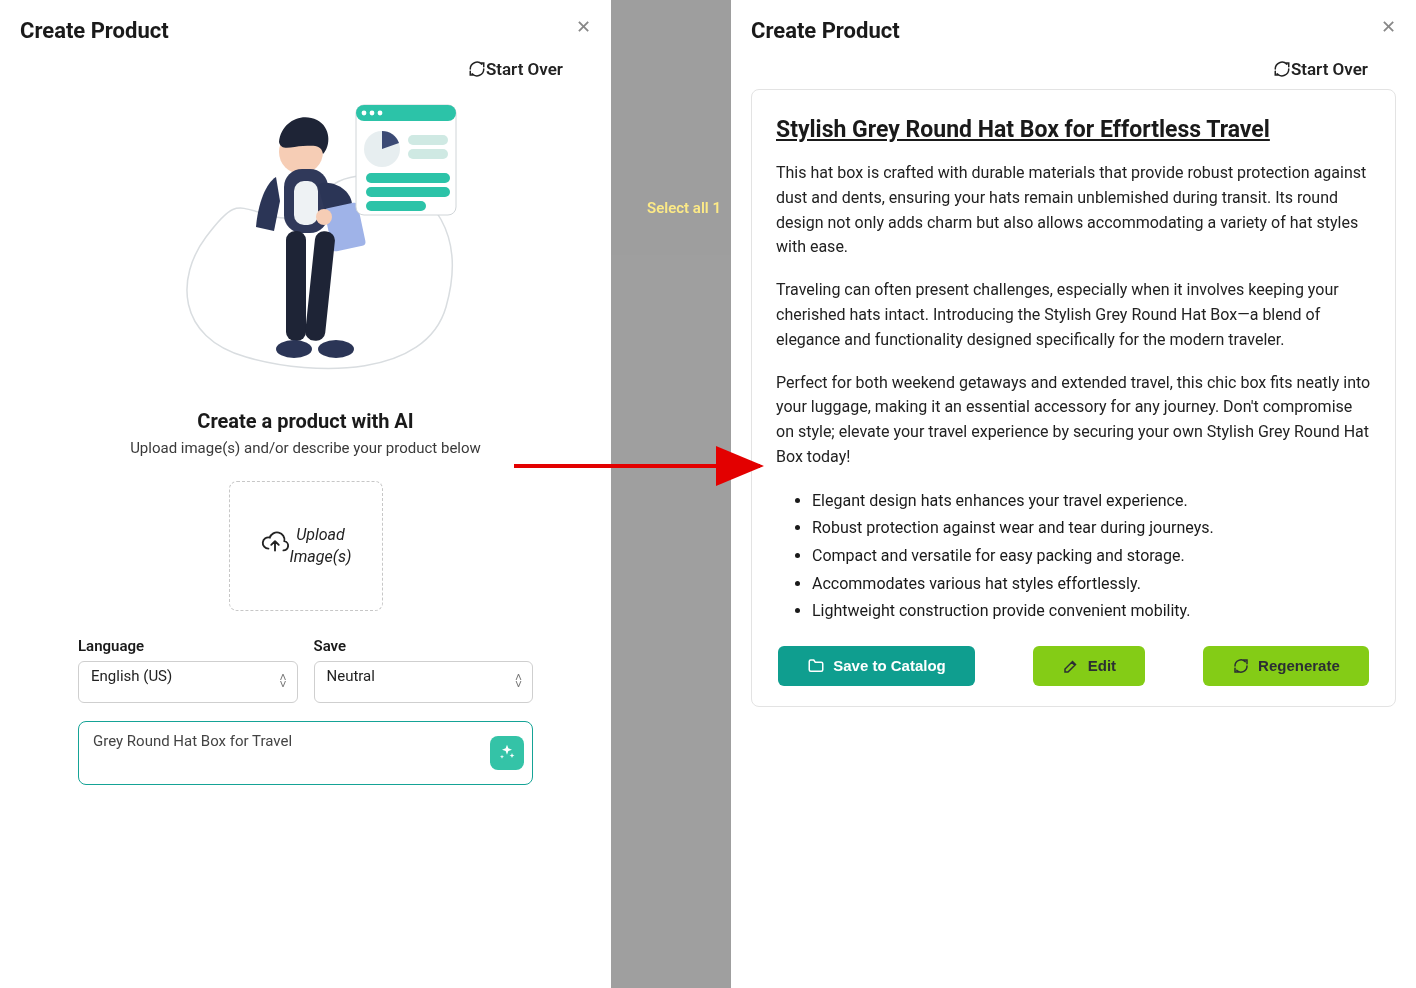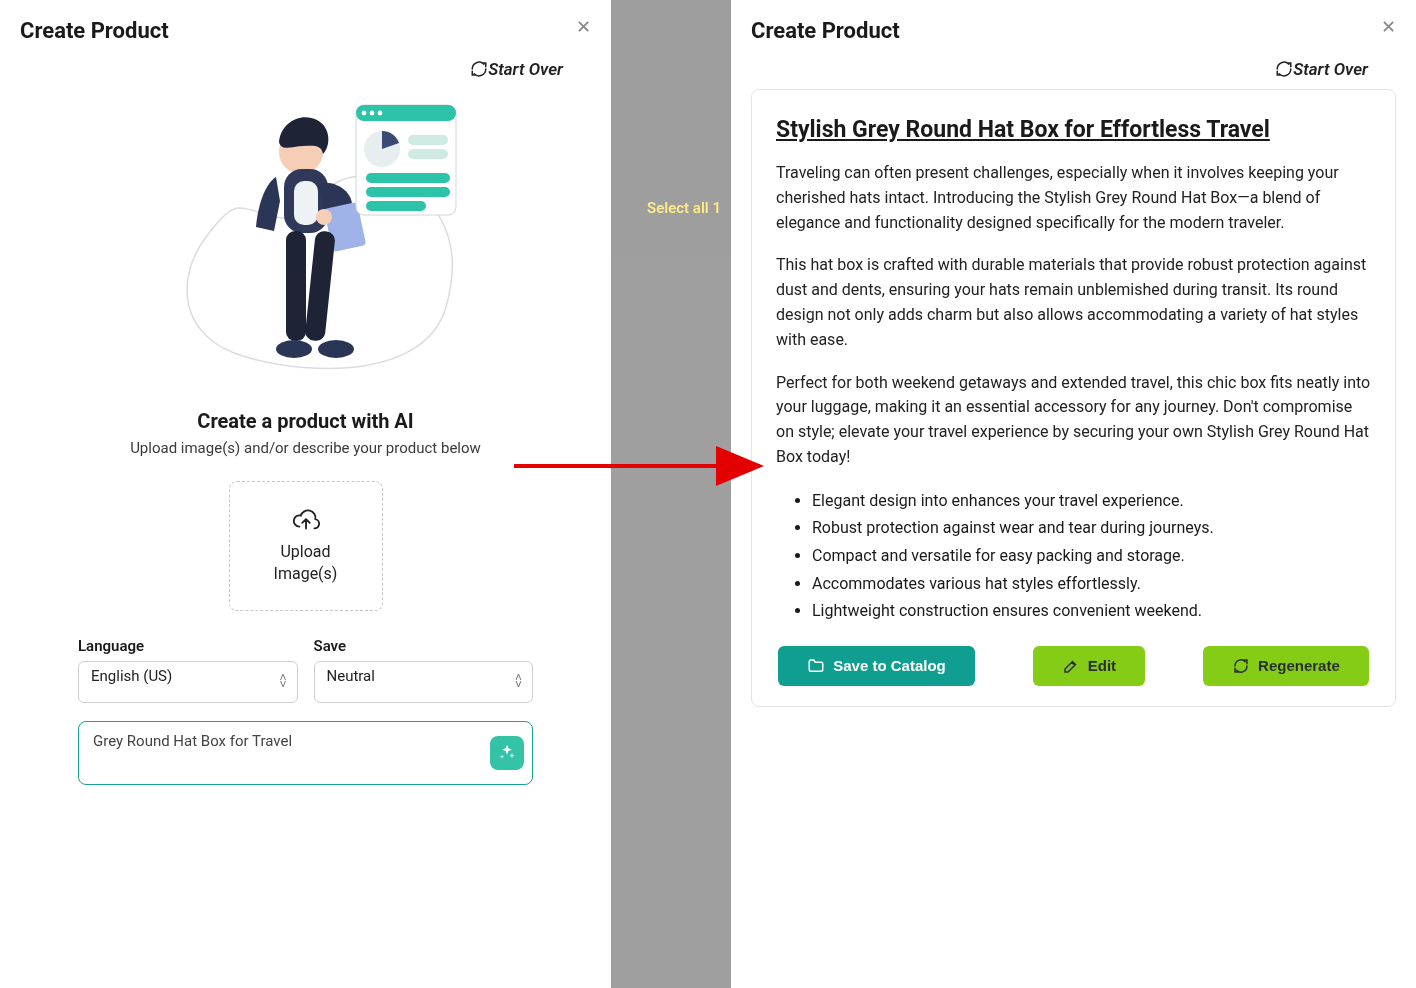--- a/index.html
+++ b/index.html
@@ -52,39 +52,38 @@
   .close-x {
     font-size:18px; color:#888; cursor:pointer; line-height:1;
   }
   .start-over {
     display:flex; align-items:center; 
     font-size:17px; font-weight:600; color:#222;
     cursor:pointer;
     margin-top:16px;
     margin-right:28px;
     justify-content:flex-end;
-    font-style:italic;
   }
   .start-over svg { width:18px; height:18px; }
 
   .illus-wrap {
     display:flex; justify-content:center; margin-top:18px;
   }
   .illus-svg { width:320px; height:300px; }
 
   .create-heading { text-align:center; font-size:20px; font-weight:700; margin-top:12px;}
   .create-sub { text-align:center; font-size:15px; color:#3a3a3a; margin-top:6px; }
 
   .upload-box {
     width:154px; height:130px;
     border:1.5px dashed #c7c7c7; border-radius:8px;
     margin:24px auto 0 auto;
-    display:flex; flex-direction:column; align-items:center; justify-content:center;
+    display:flex; flex-direction:row; align-items:center; justify-content:center;
     cursor:pointer;
-    font-size:16px; color:#222; text-align:center; line-height:1.4;
+    font-size:16px; color:#222; text-align:center; line-height:1.4;font-style:italic;
   }
   .upload-box svg { width:30px; height:28px; margin-bottom:6px; }
 
   .field-row {
     display:flex; gap:16px; margin:26px 58px 0 58px;
   }
   .field-col { flex:1; }
   .field-label { font-size:15px; font-weight:600; margin-bottom:6px; display:block; }
   .select {
     width:100%; height:42px; border:1px solid #cfcfcf; border-radius:6px;
@@ -256,29 +255,29 @@
     </div>
     <div class="start-over">
       <svg viewBox="0 0 24 24" fill="none" stroke="currentColor" stroke-width="2">
           <path d="M3 12a9 9 0 0 1 15.5-6.3M21 12a9 9 0 0 1-15.5 6.3M16 4h5v5M8 20H3v-5" stroke-linecap="round"></path>
         </svg>
       <span>Start Over</span>
     </div>
 
     <div class="result-card">
       <div class="result-title">Stylish Grey Round Hat Box for Effortless Travel</div>
+      <p class="result-p">This hat box is crafted with durable materials that provide robust protection against dust and dents, ensuring your hats remain unblemished during transit. Its round design not only adds charm but also allows accommodating a variety of hat styles with ease.</p>
       <p class="result-p">Traveling can often present challenges, especially when it involves keeping your cherished hats intact. Introducing the Stylish Grey Round Hat Box—a blend of elegance and functionality designed specifically for the modern traveler.</p>
-      <p class="result-p">This hat box is crafted with durable materials that provide robust protection against dust and dents, ensuring your hats remain unblemished during transit. Its round design not only adds charm but also allows accommodating a variety of hat styles with ease.</p>
       <p class="result-p">Perfect for both weekend getaways and extended travel, this chic box fits neatly into your luggage, making it an essential accessory for any journey. Don't compromise on style; elevate your travel experience by securing your own Stylish Grey Round Hat Box today!</p>
       <ul class="result-ul">
-        <li>Elegant design into enhances your travel experience.</li>
+        <li>Elegant design hats enhances your travel experience.</li>
         <li>Robust protection against wear and tear during journeys.</li>
         <li>Compact and versatile for easy packing and storage.</li>
         <li>Accommodates various hat styles effortlessly.</li>
-        <li>Lightweight construction ensures convenient weekend.</li>
+        <li>Lightweight construction provide convenient mobility.</li>
       </ul>
       <div class="action-row">
         <button class="btn btn-primary">
           <svg viewBox="0 0 24 24" fill="none" stroke="#fff" stroke-width="2">
               <path d="M3 6a2 2 0 0 1 2-2h4l2 3h8a2 2 0 0 1 2 2v8a2 2 0 0 1-2 2H5a2 2 0 0 1-2-2V6z"></path>
             </svg>
           <span>Save to Catalog</span>
         </button>
         <button class="btn btn-secondary">
           <svg viewBox="0 0 24 24" fill="none" stroke="#2b2f33" stroke-width="2">

